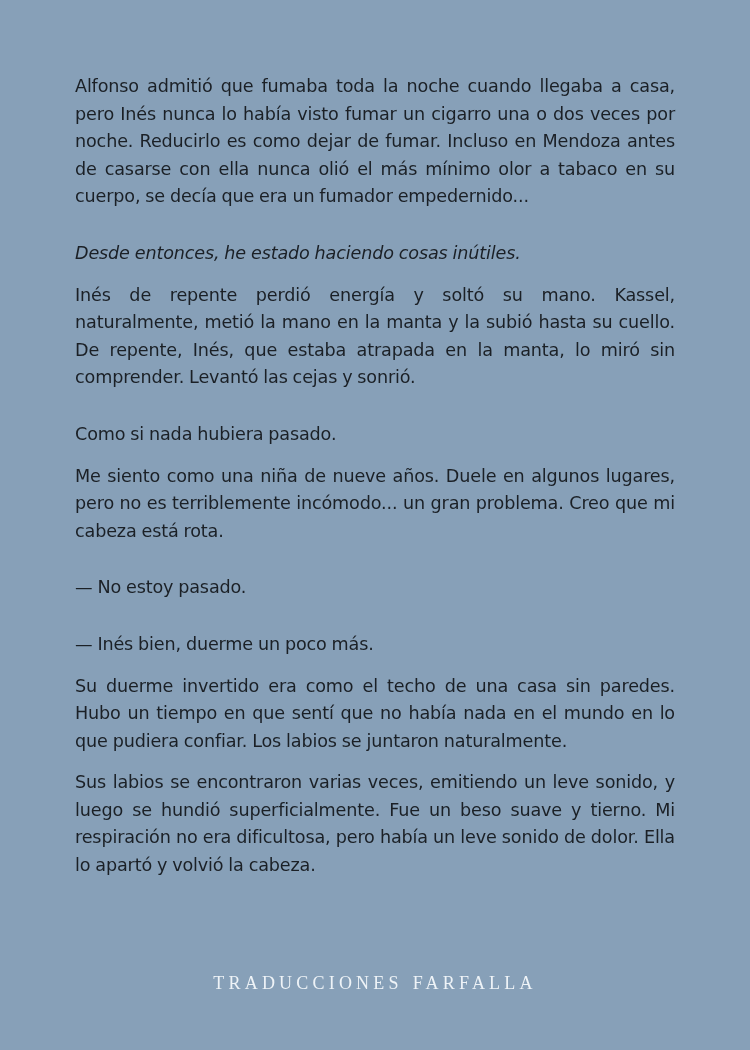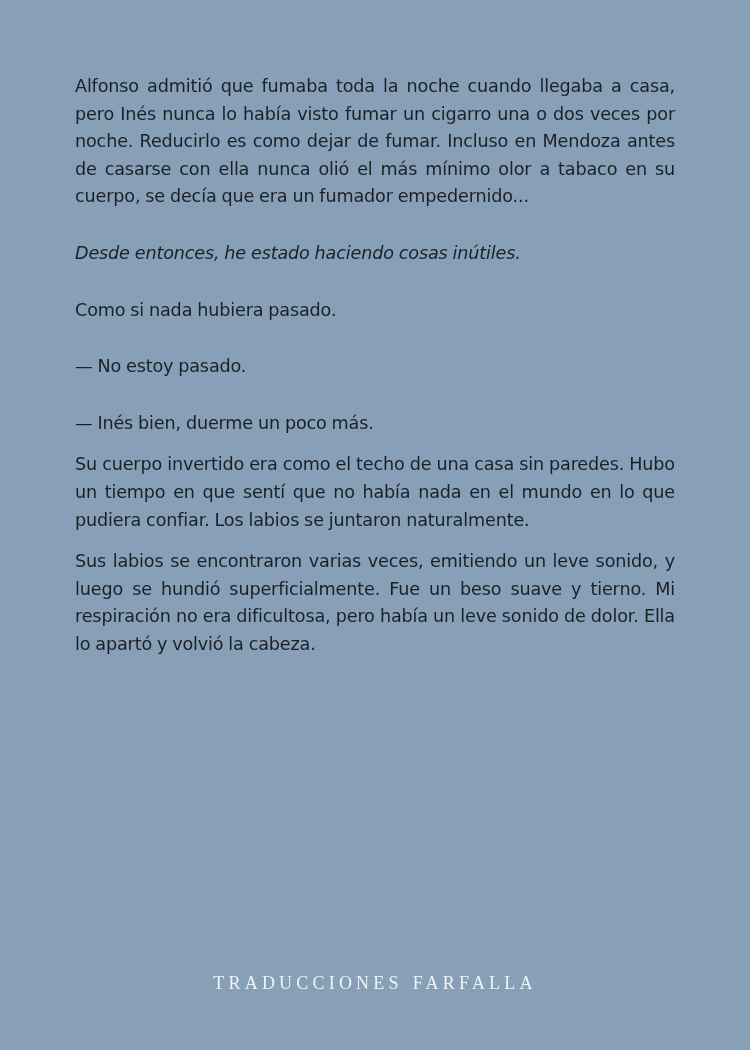--- a/index.html
+++ b/index.html
@@ -33,23 +33,25 @@
   }
   .footer .gap { display: inline-block; width: 10px; }
 </style>
 </head>
 <body>
 
 <div class="page">
   <div class="content">
     <p class="para">Alfonso admitió que fumaba toda la noche cuando llegaba a casa, pero Inés nunca lo había visto fumar un cigarro una o dos veces por noche. Reducirlo es como dejar de fumar. Incluso en Mendoza antes de casarse con ella nunca olió el más mínimo olor a tabaco en su cuerpo, se decía que era un fumador empedernido...</p>
     <p class="para italic left">Desde entonces, he estado haciendo cosas inútiles.</p>
+    <p class="para">Inés de repente perdió energía y soltó su mano. Kassel, naturalmente, metió la mano en la manta y la subió hasta su cuello. De repente, Inés, que estaba atrapada en la manta, lo miró sin comprender. Levantó las cejas y sonrió.</p>
     <p class="para left">Como si nada hubiera pasado.</p>
+    <p class="para">Me siento como una niña de nueve años. Duele en algunos lugares, pero no es terriblemente incómodo... un gran problema. Creo que mi cabeza está rota.</p>
     <p class="para left">— No estoy pasado.</p>
     <p class="para left">— Inés bien, duerme un poco más.</p>
-    <p class="para">Su cuerpo invertido era como el techo de una casa sin paredes. Hubo un tiempo en que sentí que no había nada en el mundo en lo que pudiera confiar. Los labios se juntaron naturalmente.</p>
+    <p class="para">Su duerme invertido era como el techo de una casa sin paredes. Hubo un tiempo en que sentí que no había nada en el mundo en lo que pudiera confiar. Los labios se juntaron naturalmente.</p>
     <p class="para">Sus labios se encontraron varias veces, emitiendo un leve sonido, y luego se hundió superficialmente. Fue un beso suave y tierno. Mi respiración no era dificultosa, pero había un leve sonido de dolor. Ella lo apartó y volvió la cabeza.</p>
   </div>
 
   <div class="footer">
     <span>TRADUCCIONES</span><span class="gap"></span><span>FARFALLA</span>
   </div>
 </div>
 
 </body></html>

